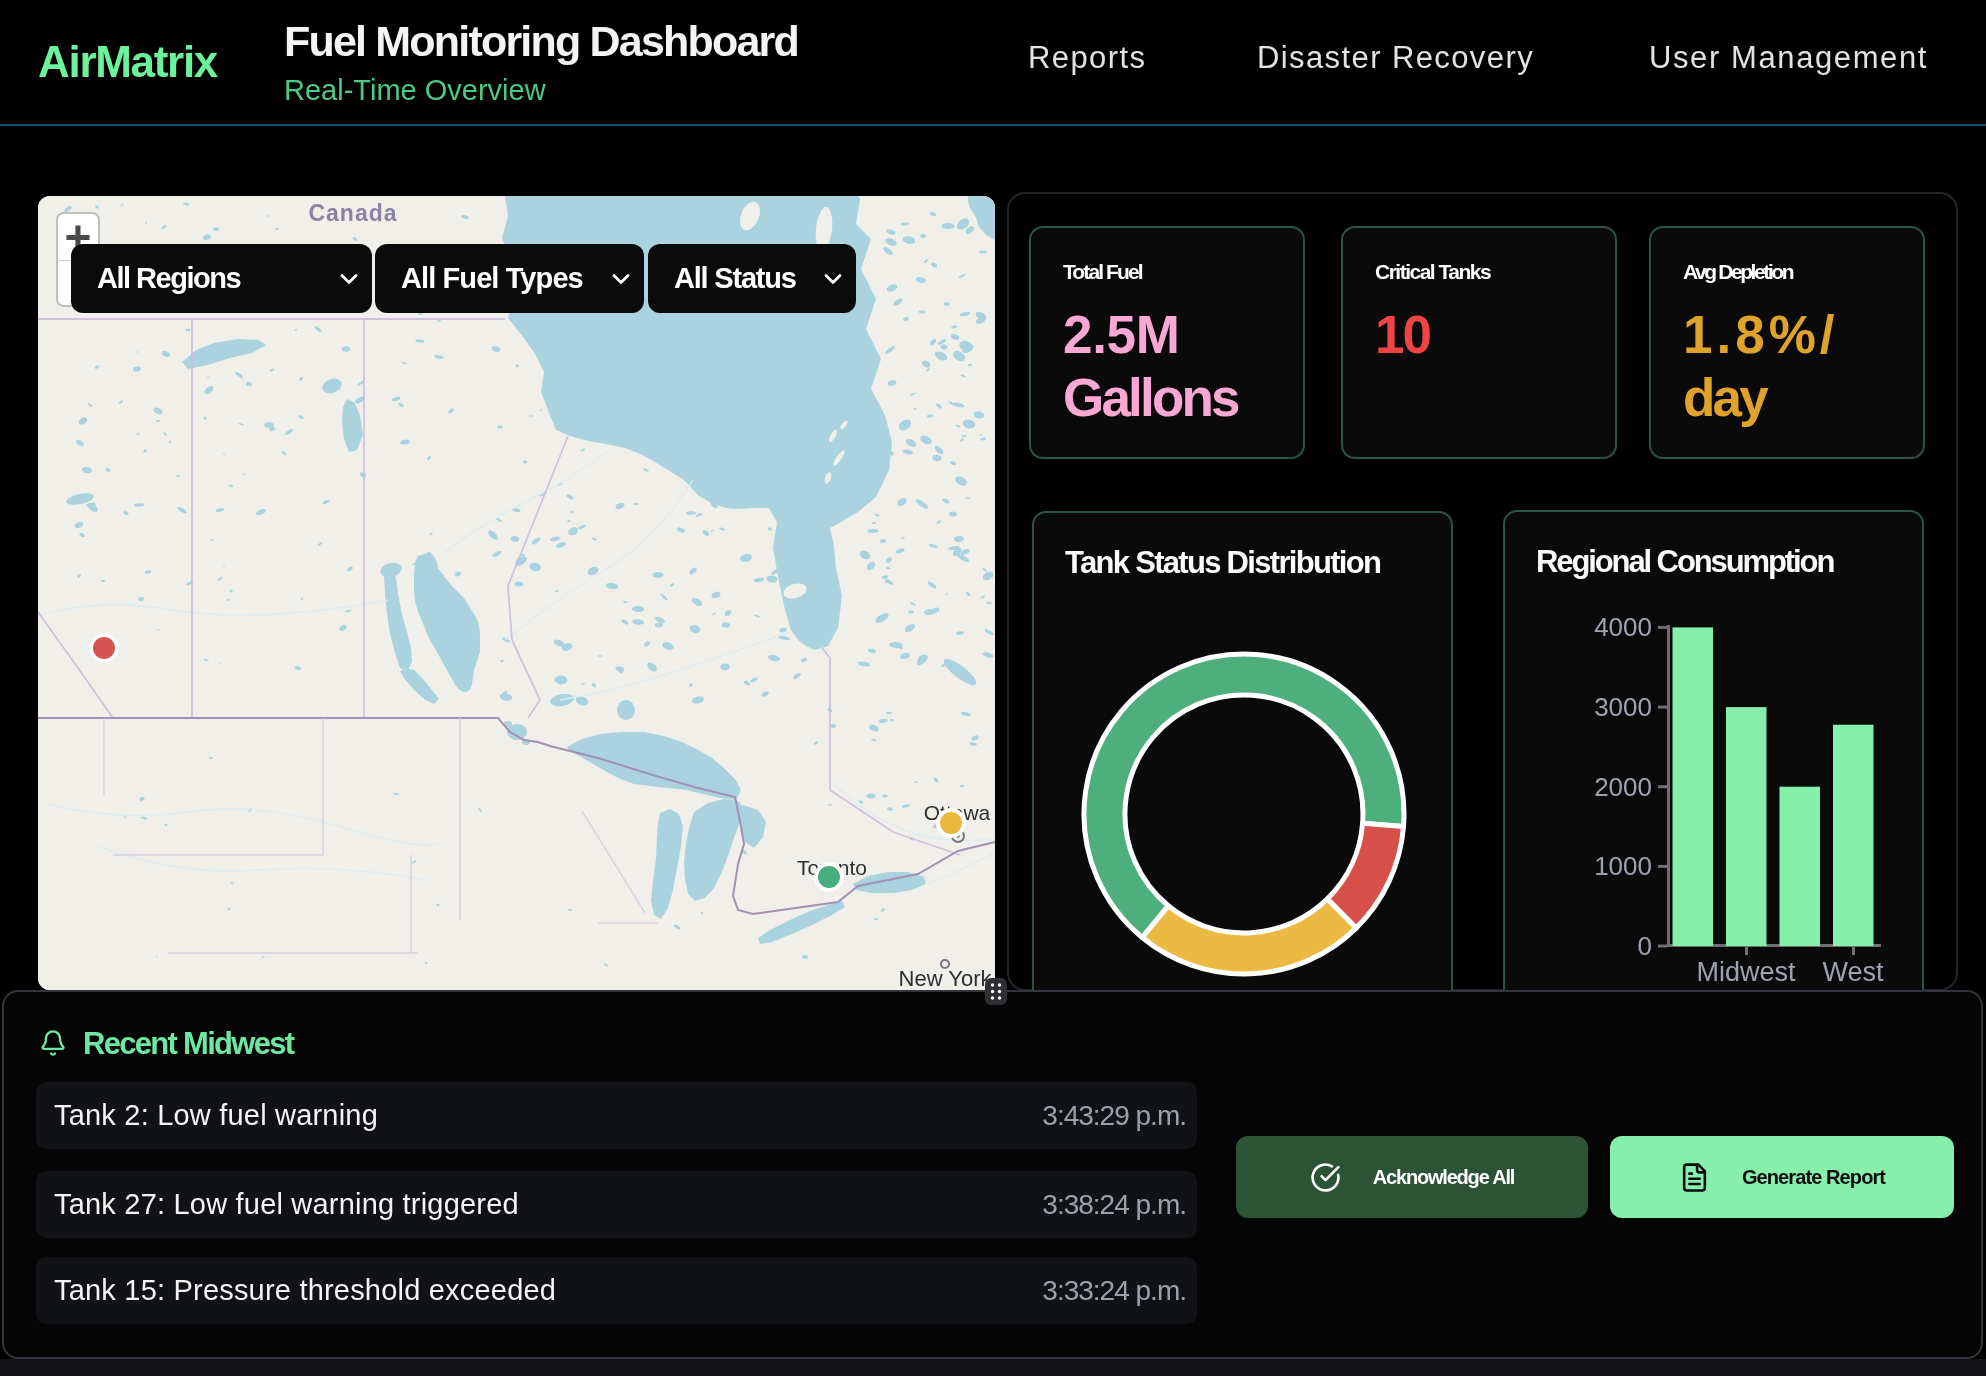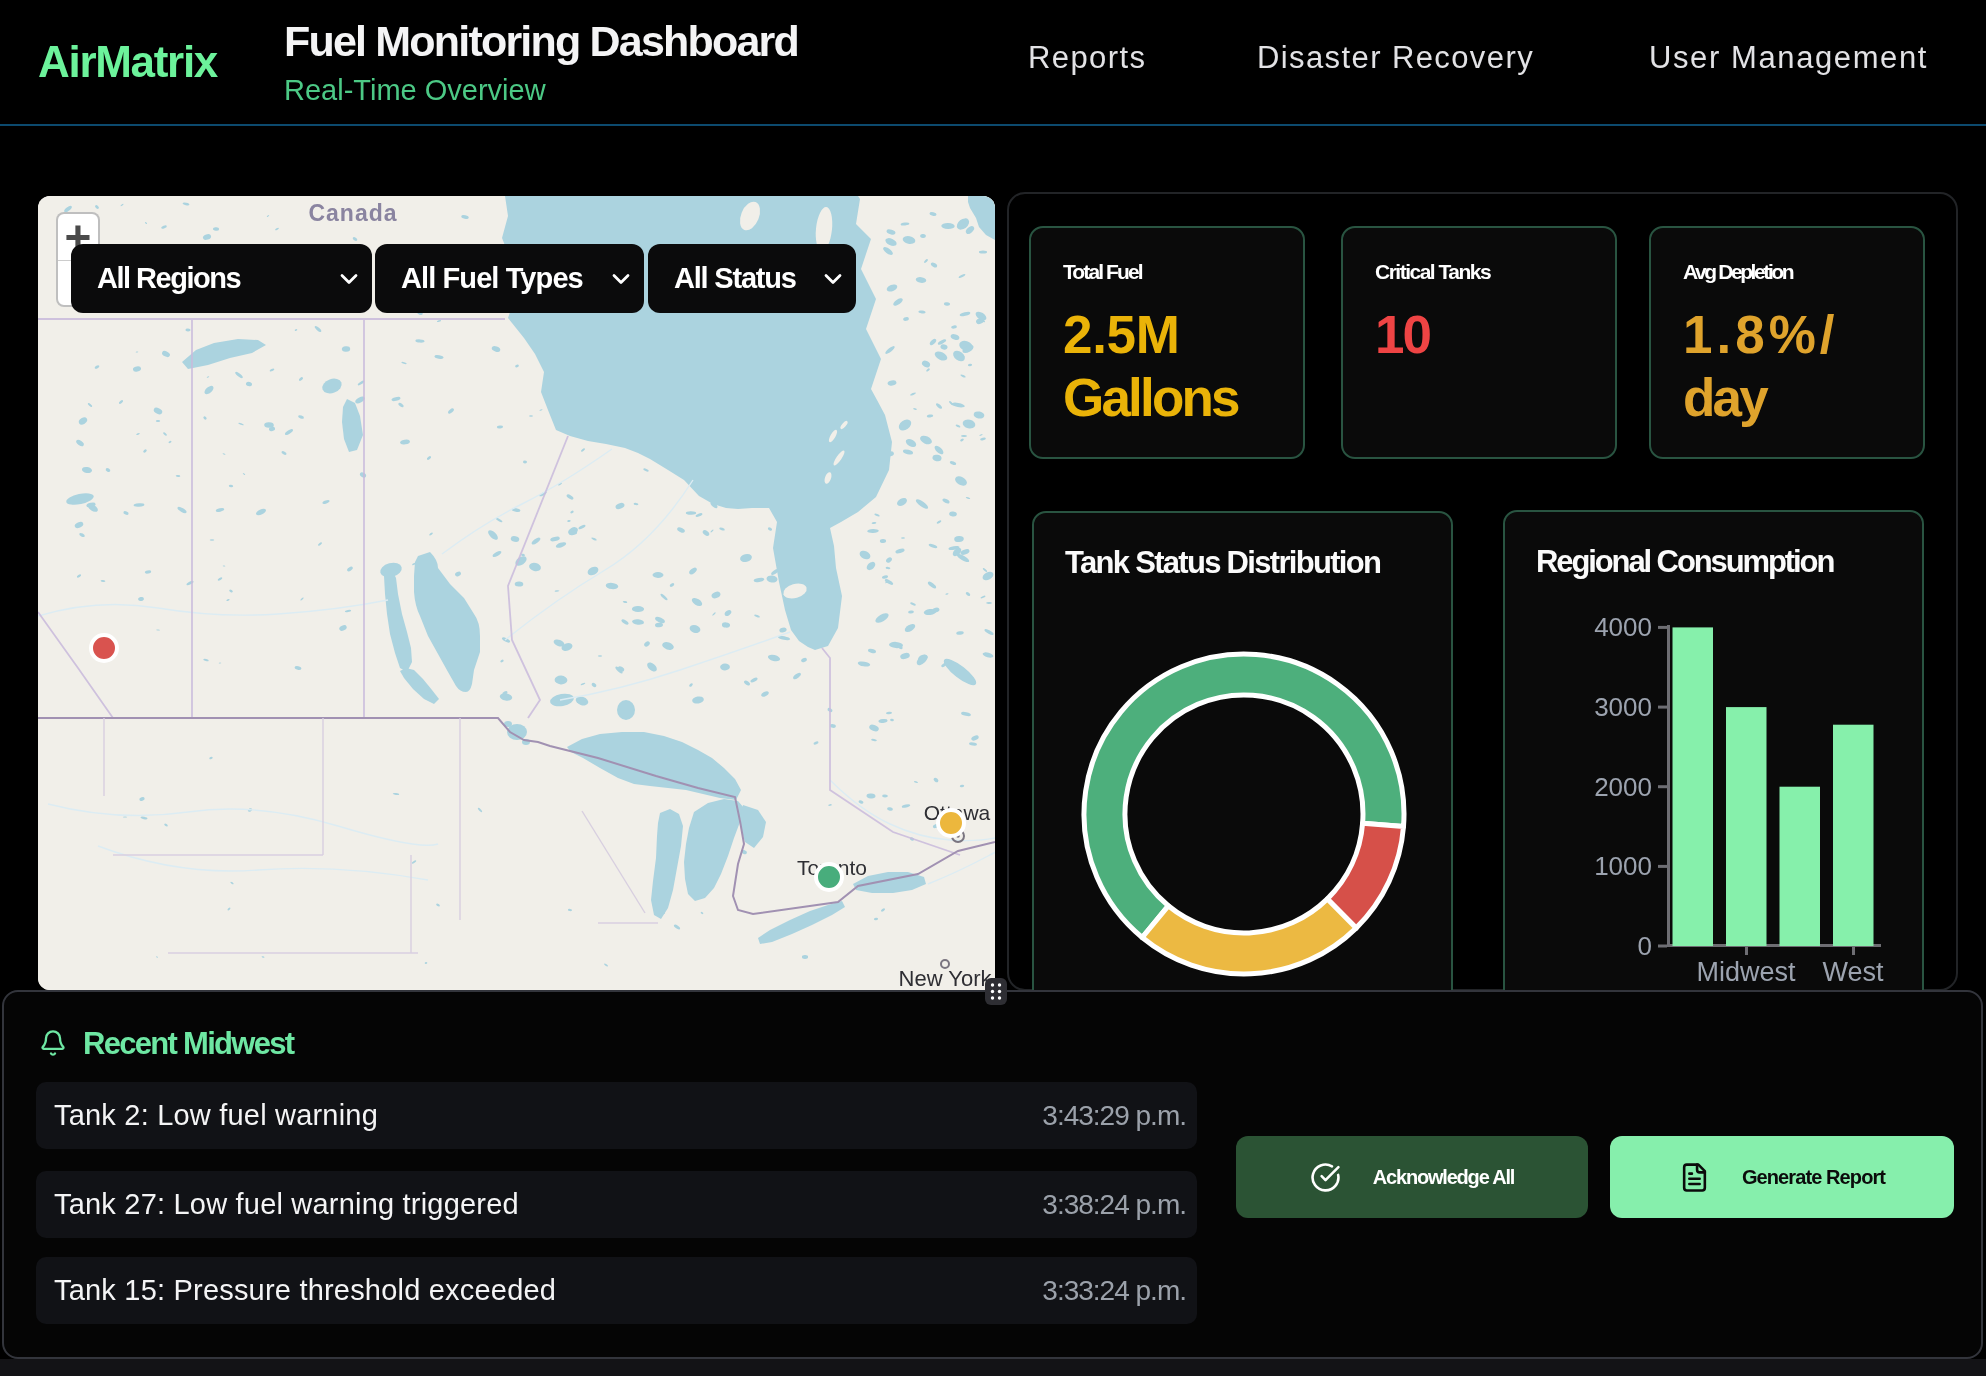--- a/index.html
+++ b/index.html
@@ -549,21 +549,21 @@
     <div class="dd" style="left:337px; top:48px; width:269px; letter-spacing:-0.9px;">All Fuel Types <svg width="28" height="28" viewBox="0 0 24 24" fill="none" stroke="#fff" stroke-width="2.4" stroke-linecap="round" stroke-linejoin="round">
           <path d="m6 9 6 6 6-6"></path>
         </svg></div>
     <div class="dd" style="left:610px; top:48px; width:208px; letter-spacing:-1.2px;">All Status <svg width="28" height="28" viewBox="0 0 24 24" fill="none" stroke="#fff" stroke-width="2.4" stroke-linecap="round" stroke-linejoin="round">
           <path d="m6 9 6 6 6-6"></path>
         </svg></div>
   </div>
   <div id="panelB"></div>
   <div class="scard" style="left:1029px; top:226px;">
     <div class="lbl" style="letter-spacing:-1.9px;">Total Fuel</div>
-    <div class="val" style="color:#eab308; letter-spacing:-0.3px;">2.5M<br><span style="letter-spacing:-2.8px;">Gallons</span></div>
+    <div class="val" style="color:#f9a8d4; letter-spacing:-0.3px;">2.5M<br><span style="letter-spacing:-2.8px;">Gallons</span></div>
   </div>
   <div class="scard" style="left:1341px; top:226px;">
     <div class="lbl" style="letter-spacing:-1.5px;">Critical Tanks</div>
     <div class="val" style="color:#ef4444; letter-spacing:-2px;">10</div>
   </div>
   <div class="scard" style="left:1649px; top:226px;">
     <div class="lbl" style="letter-spacing:-2.4px;">Avg Depletion</div>
     <div class="val" style="color:#dfa32c; letter-spacing:4px;">1.8%/<br><span style="letter-spacing:-2.8px;">day</span></div>
   </div>
   <div class="ccard" style="left:1032px; top:511px;">

